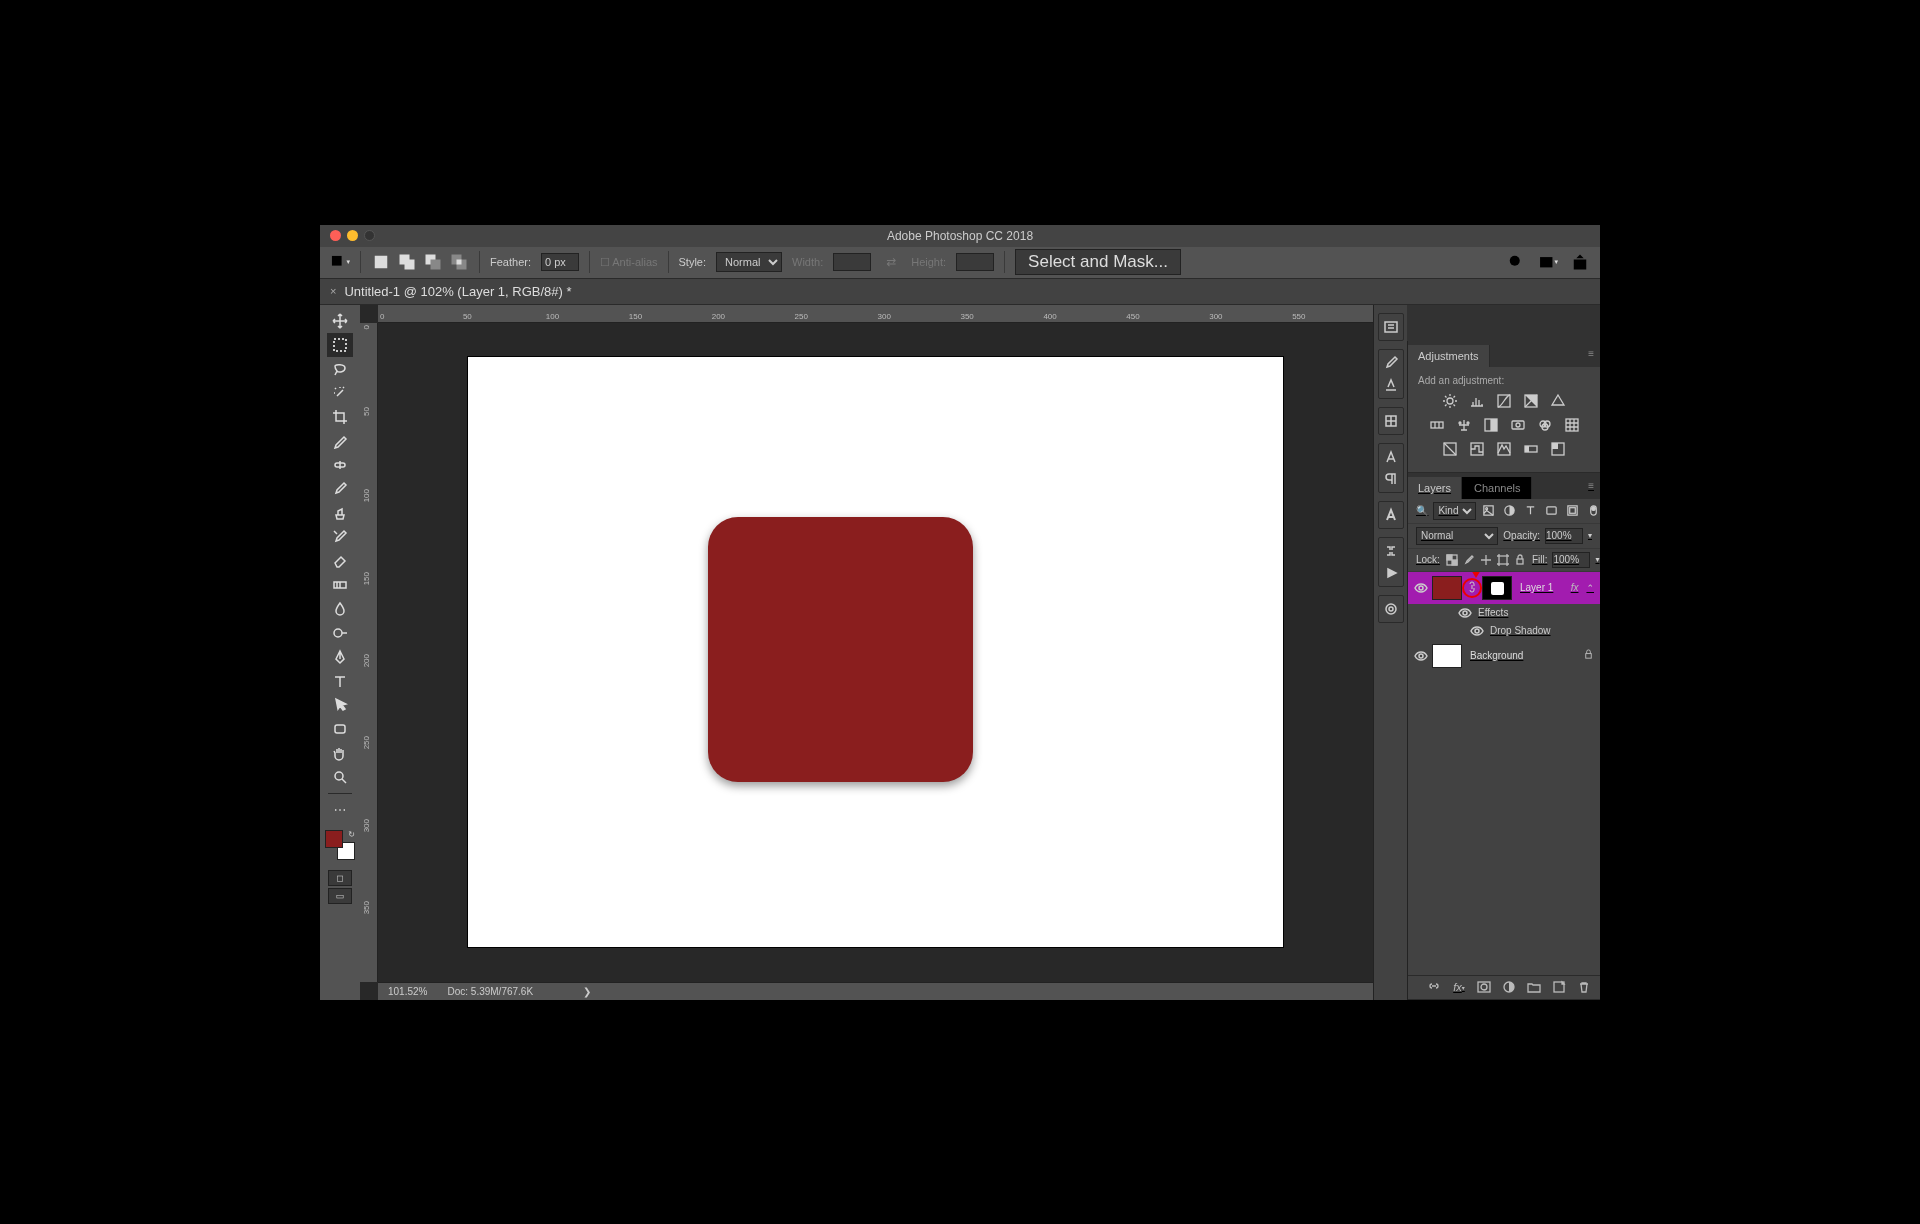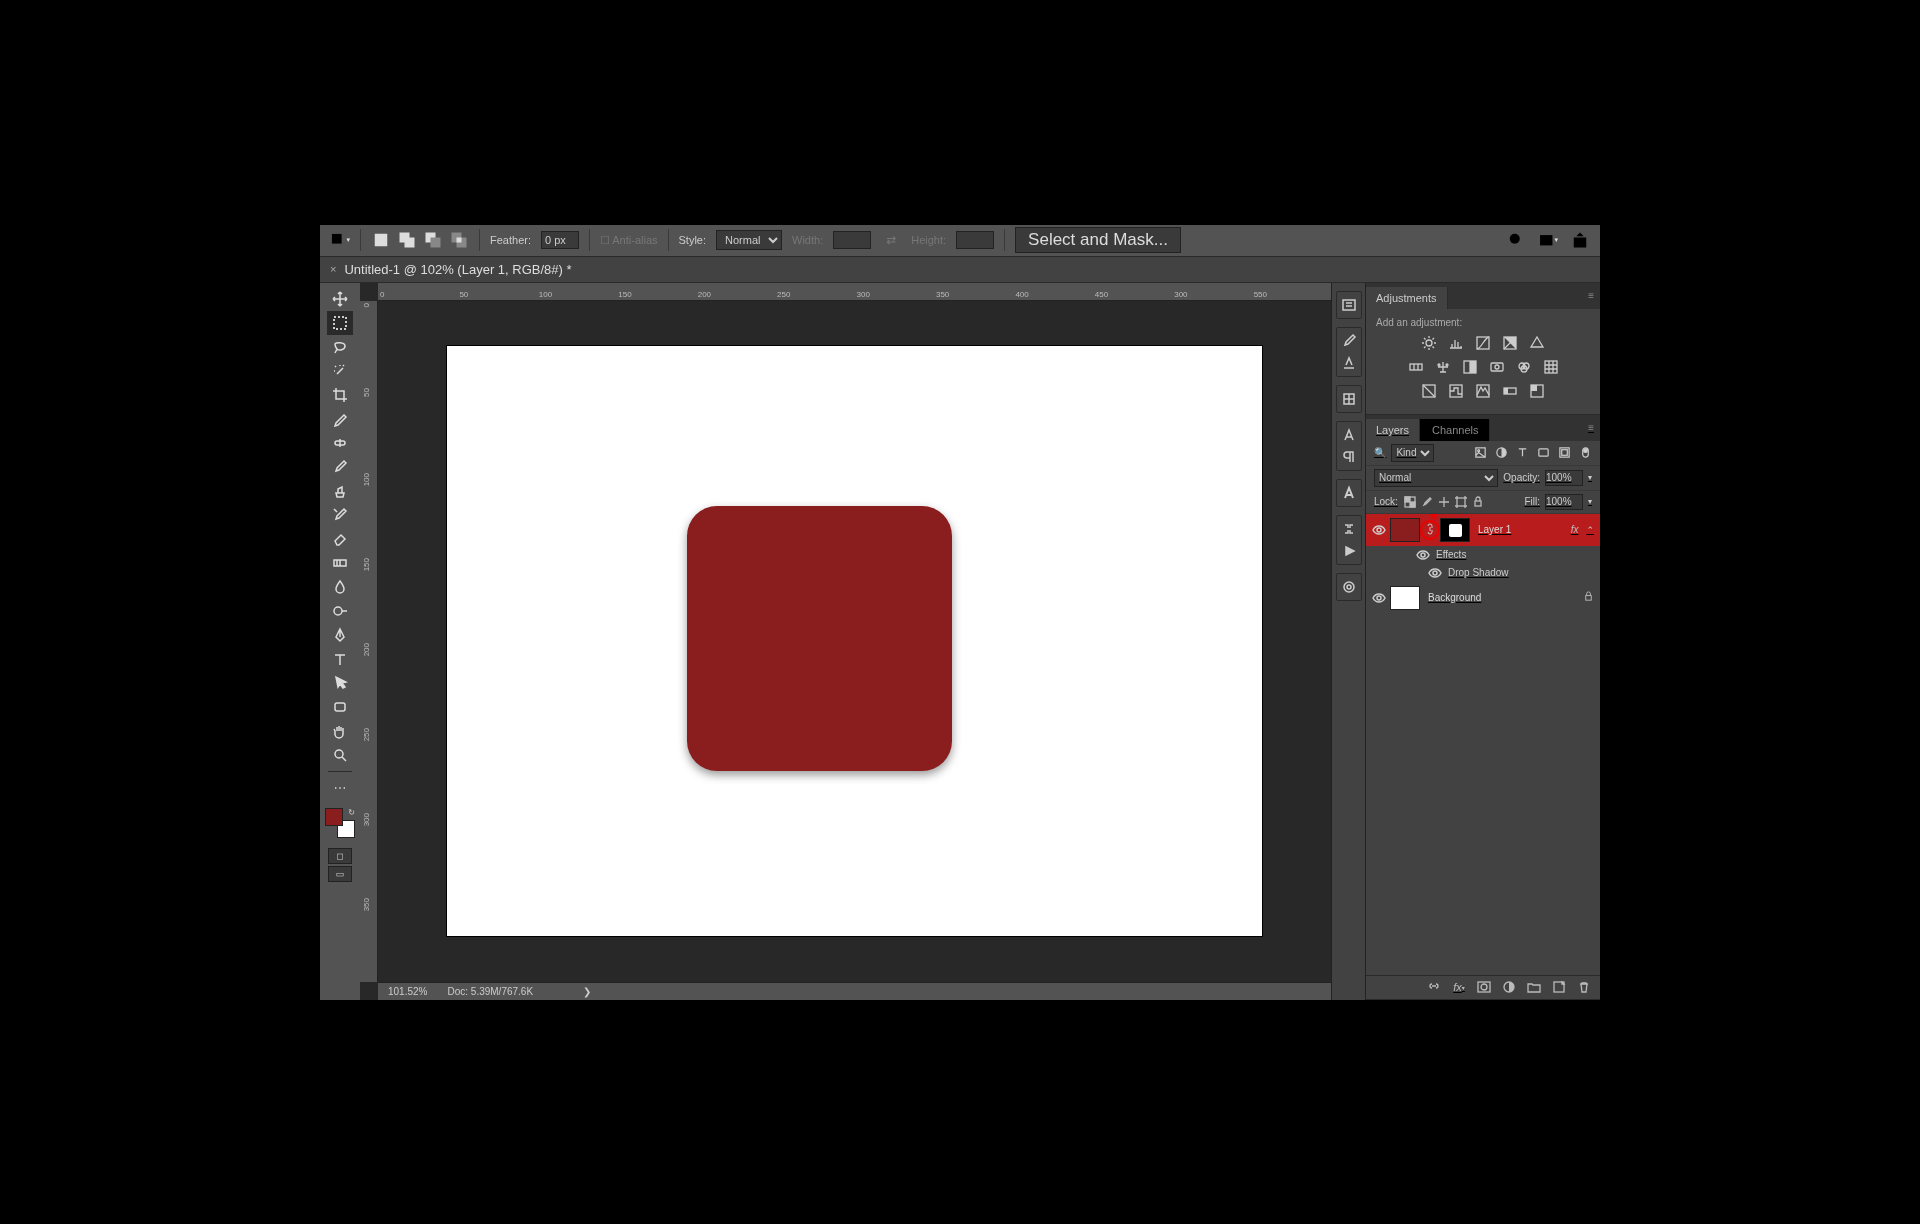--- a/index.html
+++ b/index.html
@@ -43,21 +43,21 @@
 .rtick.v span{ position:absolute; top:2px; left:2px; writing-mode:vertical-lr; transform:rotate(180deg);}
 .canvas-wrap { position:absolute; top:18px; left:18px; right:0; bottom:18px; display:flex; align-items:center; justify-content:center; }
 .canvas { width:815px; height:590px; background:#fff; box-shadow:0 0 0 1px #000;}
 .shape { width:265px; height:265px; background:#8a1e1e; border-radius:30px; margin:160px 0 0 240px; box-shadow:0 4px 10px rgba(0,0,0,.4);}
 .statusbar { position:absolute; bottom:0; left:18px; right:0; height:18px; background:#535353; display:flex; align-items:center; font-size:10px; color:#ccc; gap:20px; padding:0 10px; border-top:1px solid #222;}
 .statusbar .chev{margin-left:30px;}
 .panel-dock { width:34px; background:#424242; display:flex; flex-direction:column; align-items:center; padding-top:8px; gap:4px; border-left:1px solid #222;}
 .pd-group { display:flex; flex-direction:column; gap:0; border:1px solid #2a2a2a; border-radius:2px; padding:2px 0; margin-bottom:4px;}
 .pd { width:24px; height:22px; display:flex; align-items:center; justify-content:center; color:#ccc; font-size:12px;}
 .pd svg{width:16px;height:16px;stroke:#ccc;fill:none;stroke-width:1.5;}
-.panels { width:235px; background:#424242; display:flex; flex-direction:column; border-left:1px solid #222;}
+.panels { width:193px; background:#424242; display:flex; flex-direction:column; border-left:1px solid #222;margin-top:36px;}
 .panel { border-bottom:1px solid #2a2a2a;}
 .panel-tabs { height:26px; background:#323232; display:flex; align-items:flex-end;}
 .ptab { padding:5px 10px; font-size:11px; color:#ccc; background:#424242; border-right:1px solid #2a2a2a;}
 .ptab.inactive { background:#000000; color:#888;padding-left:12px;}
 .panel-menu{margin-left:auto;margin-right:6px;color:#888;font-size:10px;align-self:center;}
 .panel-body { padding:8px 10px; font-size:11px; color:#ccc;}
 .adj-label { font-size:10px; color:#aaa; margin-bottom:6px;}
 .adj-row { display:flex; gap:9px; justify-content:center; margin-bottom:6px;}
 .adj { width:18px; height:18px; display:flex; align-items:center; justify-content:center; color:#ccc; }
 .adj svg{width:16px;height:16px;stroke:#ccc;fill:none;stroke-width:1.3;}
@@ -67,21 +67,21 @@
 .lp-filter { display:flex; gap:7px; margin-left:auto;}
 .lp-fi { width:14px; height:14px; display:flex; align-items:center; justify-content:center;}
 .lp-fi svg{width:13px;height:13px;stroke:#ccc;fill:none;stroke-width:1.3;}
 .lp-input { width:38px; background:#3a3a3a; border:1px solid #222; color:#ccc; font-size:10px; height:16px;}
 .lp-lock-row{font-size:10px;}
 .lp-lock-icons{display:flex;gap:3px;}
 .lp-li{width:14px;height:14px;display:flex;align-items:center;justify-content:center;}
 .lp-li svg{width:12px;height:12px;stroke:#bbb;fill:none;stroke-width:1.3;}
 .layer-list { flex:1; background:#424242; overflow:auto;}
 .layer { display:flex; align-items:center; padding:4px 6px; gap:4px; font-size:10px; color:#ddd;}
-.layer.sel { background:#b91c1c;justify-content:flex-end;}
+.layer.sel { background:#a21caf;justify-content:flex-end;}
 .eye { width:14px; height:14px;}
 .eye svg{width:14px;height:14px;stroke:#ccc;fill:none;stroke-width:1.5;}
 .thumb { width:30px; height:24px; border:1px solid #222; display:flex; align-items:center; justify-content:center;}
 .thumb.red { background:#8a1e1e;}
 .thumb.mask { background:#000; position:relative;}
 .thumb.mask::after{content:"";width:13px;height:13px;background:#fff;border-radius:2px;position:absolute;top:5px;left:8px;}
 .thumb.white { background:#fff;}
 .link { width:12px; font-size:10px; color:#ccc; text-align:center; position:relative;}
 .link-circle{position:absolute;width:20px;height:20px;border:2px solid #e00;border-radius:50%;left:-4px;top:-2px;}
 .arrow{position:absolute;left:4px;top:-40px;color:#e00;}
@@ -93,20 +93,28 @@
 .layer-bottom { height:24px; border-top:1px solid #2a2a2a; display:flex; align-items:center; justify-content:flex-end; gap:9px; padding:0 8px;}
 .lb { width:16px; height:16px; display:flex; align-items:center; justify-content:center;}
 .lb svg{width:14px;height:14px;stroke:#bbb;fill:none;stroke-width:1.3;}
 .lock{margin-left:auto;}
 </style>
 </head>
 <body>
 
 <div class="window">
 
+  <div class="titlebar">
+    <div class="traffic">
+      <div class="tl r"></div>
+      <div class="tl y"></div>
+      <div class="tl g"></div>
+    </div>
+    <div class="title">Adobe Photoshop CC 2018</div>
+  </div>
 
   <div class="options">
     <div class="opt-group">
       <div class="opt-btn">
           <svg viewBox="0 0 16 16">
             <rect x="2" y="2" width="10" height="10" stroke-dasharray="2 1"></rect>
           </svg>
           <span style="font-size:7px;margin-left:1px;">▾</span>
         </div>
     </div>

